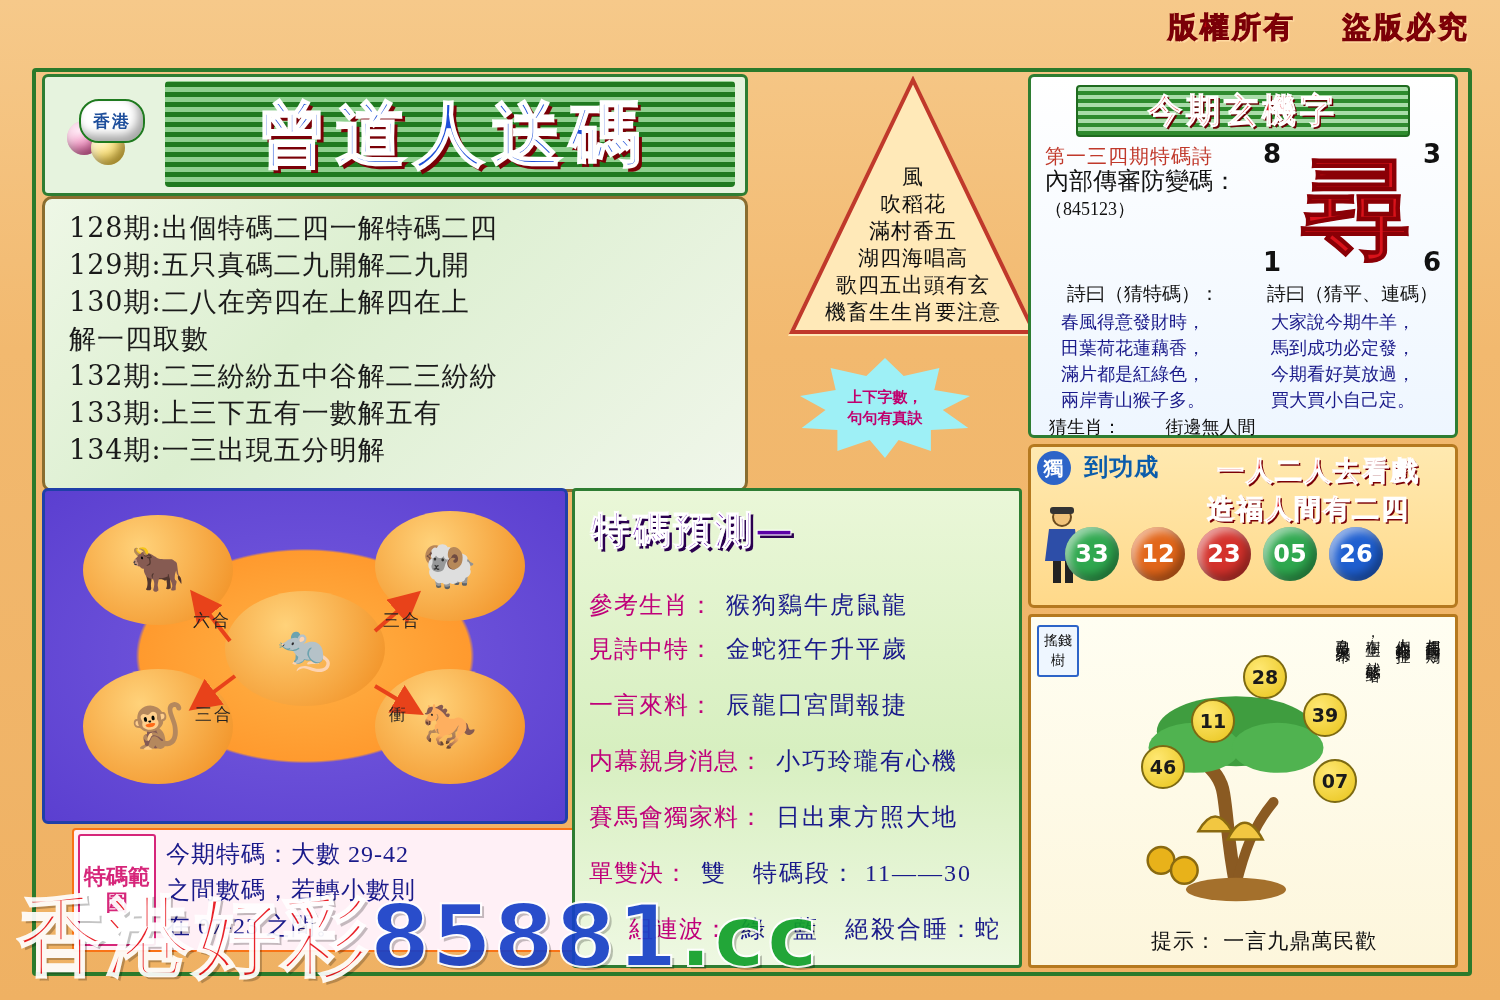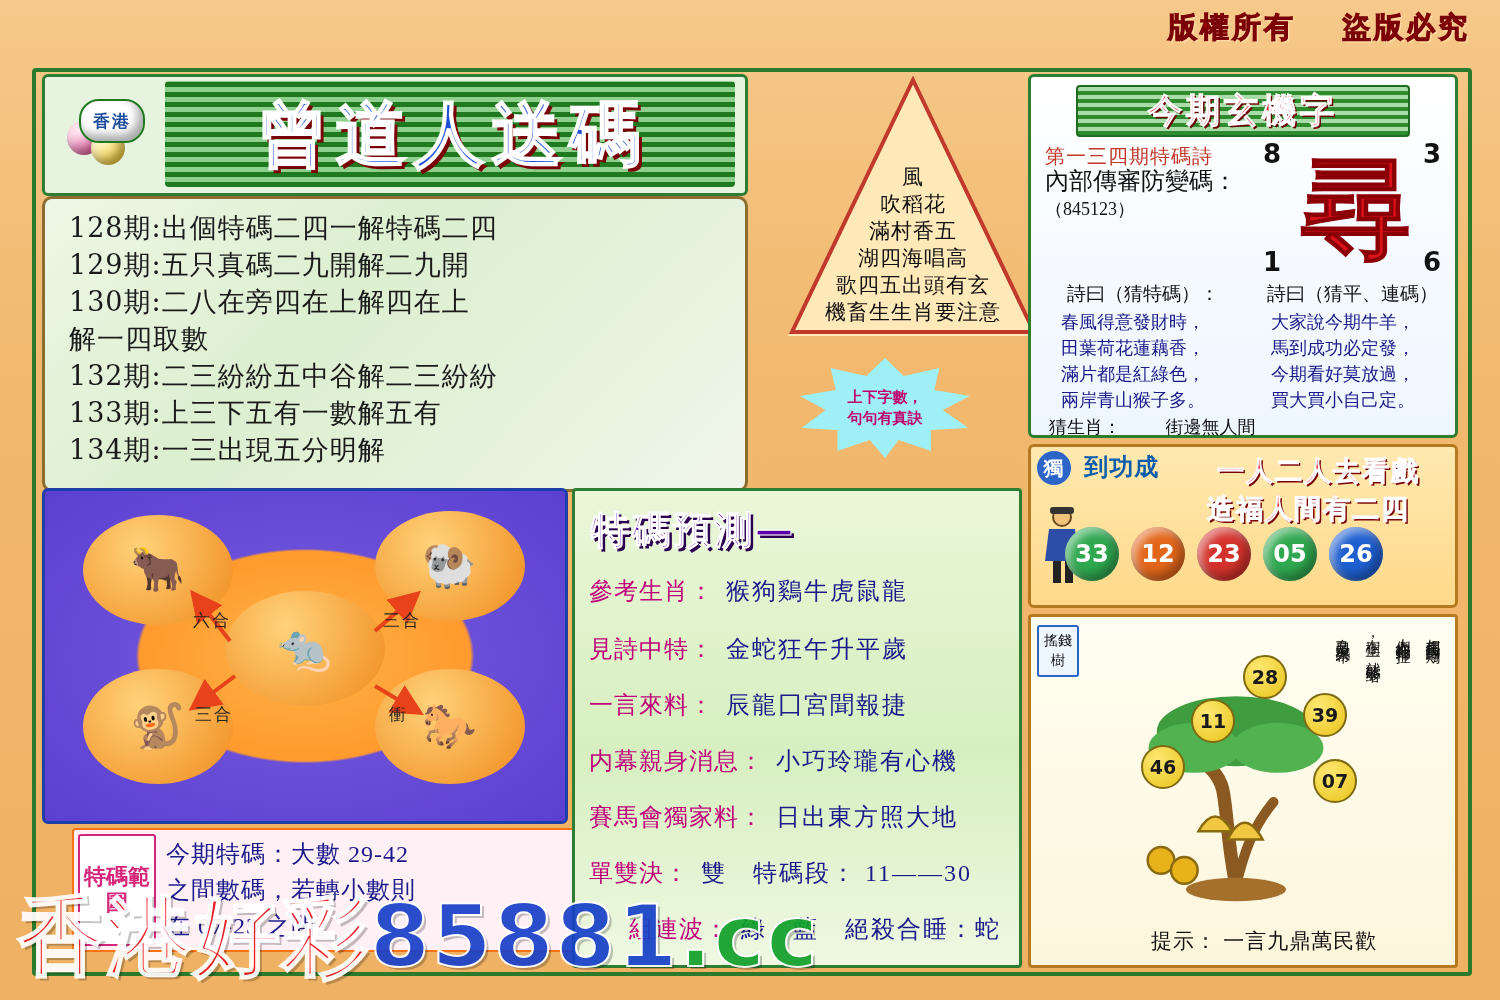--- a/index.html
+++ b/index.html
@@ -466,21 +466,21 @@
     <div class="lines">
       <div>今期特碼：大數 29-42</div>
       <div>之間數碼，若轉小數則</div>
       <div>在 07-23 之間。</div>
     </div>
   </div>
 
   <div class="predict">
     <div class="hdr">特碼預測—</div>
 
-    <div class="row" style="top:84px;">
+    <div class="row" style="top:98px;">
       <span class="lbl">參考生肖：</span>
       <span class="val">猴狗鷄牛虎鼠龍</span>
     </div>
     <div class="row" style="top:142px;">
       <span class="lbl">見詩中特：</span>
       <span class="val">金蛇狂午升平歲</span>
     </div>
     <div class="row" style="top:198px;">
       <span class="lbl">一言來料：</span>
       <span class="val">辰龍囗宮聞報捷</span>

